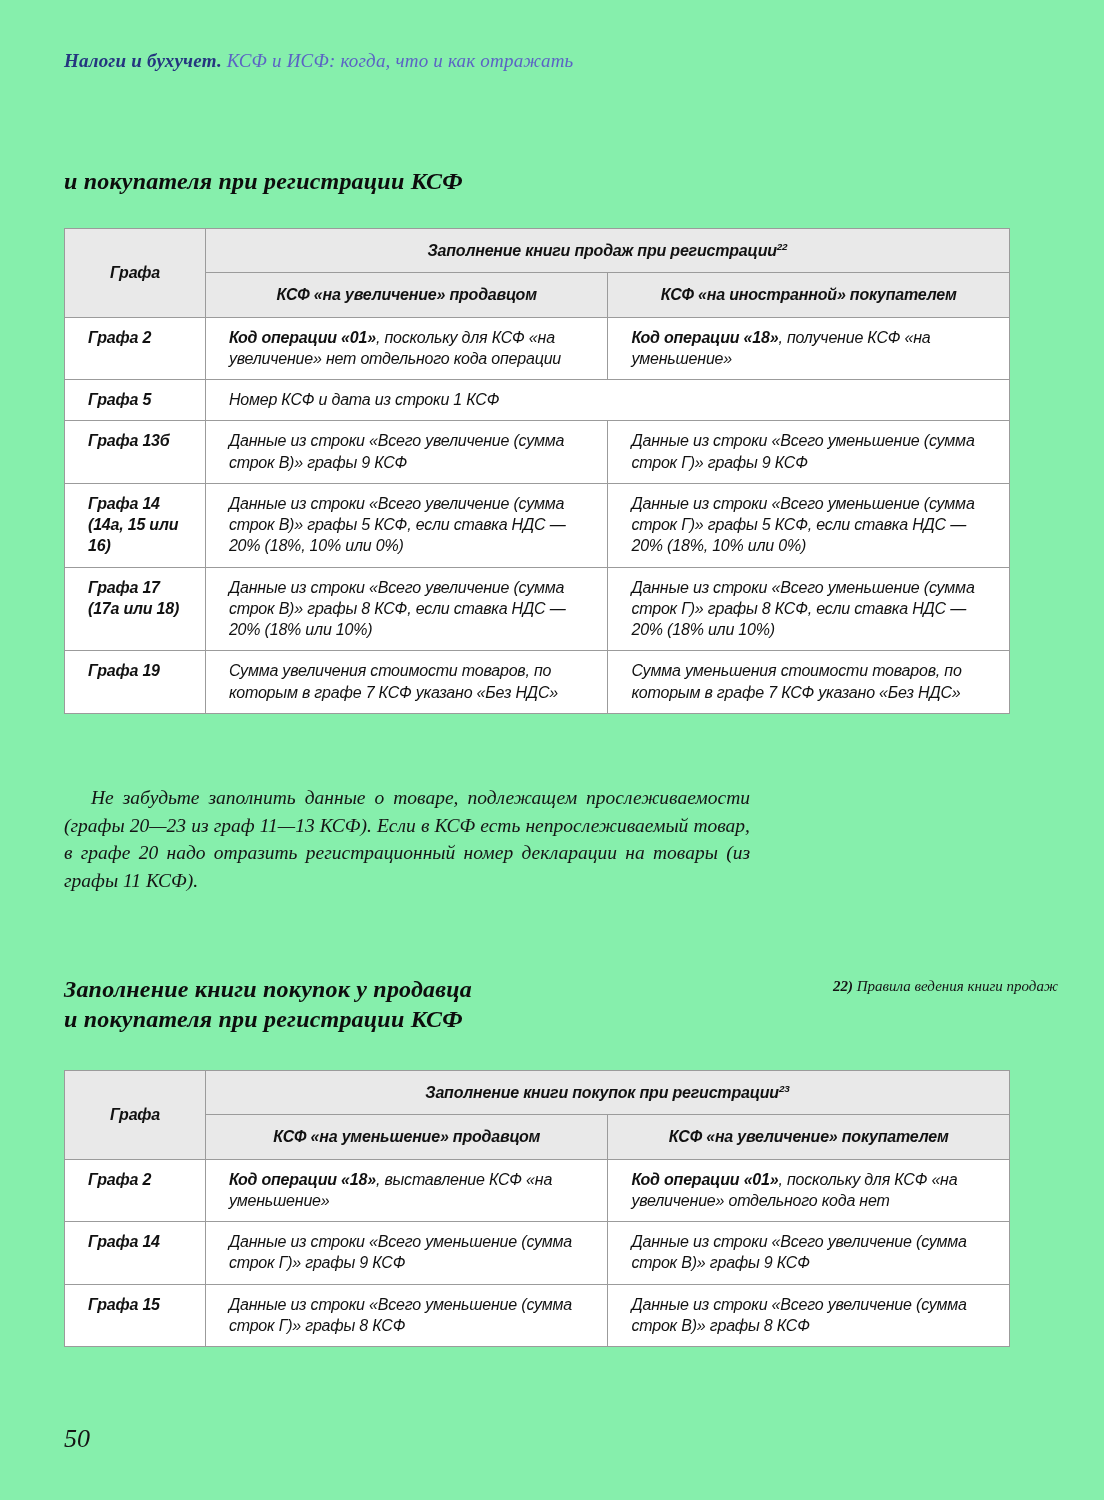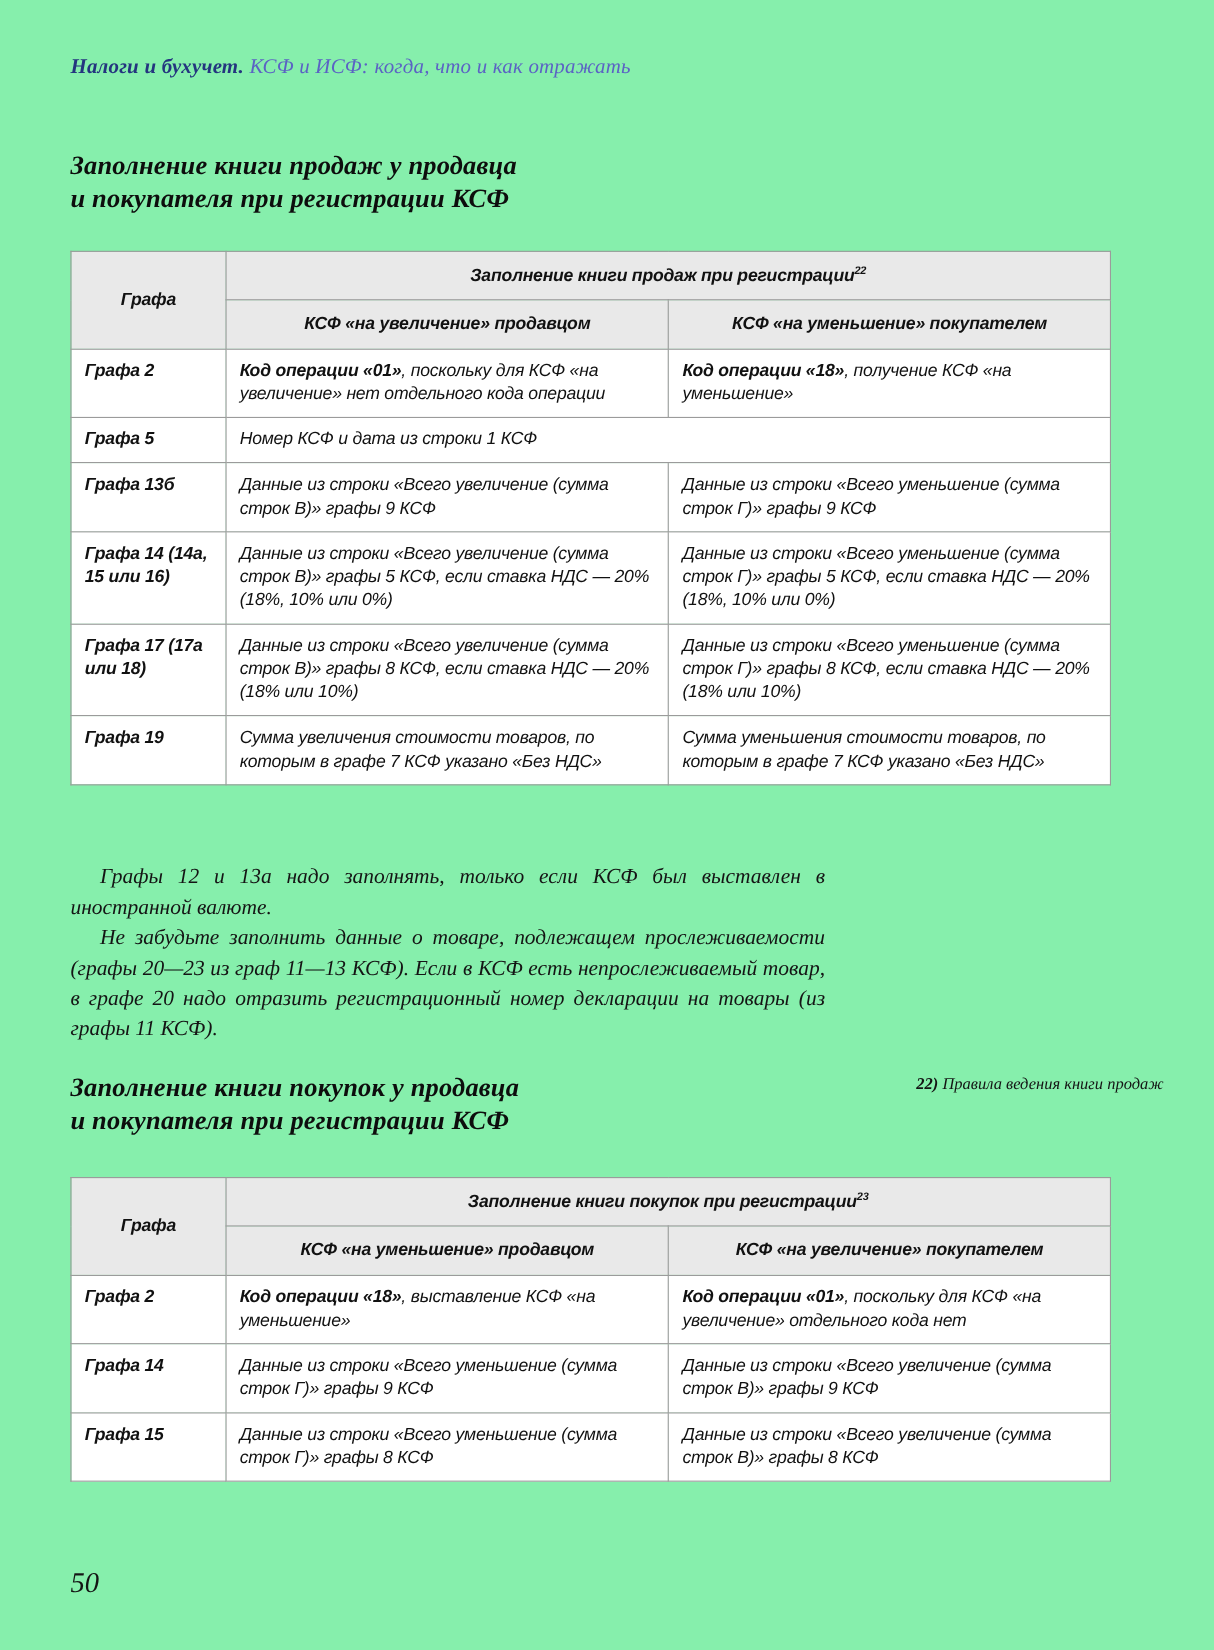--- a/index.html
+++ b/index.html
@@ -50,21 +50,21 @@
     font-family: "Liberation Sans", sans-serif;
     font-size: 16px;
     line-height: 1.33;
     letter-spacing: -0.2px;
     color: #111;
   }
   .tbl.t1 { top: 228px; }
   .tbl.t2 { top: 1070px; }
   .tbl td {
     border: 1px solid #9b9b9b;
-    padding: 9px 12px 10px 12px;
+    padding: 9px 12px 10px 23px;
     vertical-align: top;
     background: #ffffff;
   }
   .tbl tr.hd td {
     background: #e9e9e9;
     text-align: center;
     font-weight: bold;
     vertical-align: middle;
     padding: 11px 10px;
   }
@@ -110,36 +110,36 @@
 </head>
 <body>
 
 <div class="page">
 
   <div class="runhead">
     <span class="brand">Налоги и бухучет.</span>
     <span class="topic">КСФ и ИСФ: когда, что и как отражать</span>
   </div>
 
-  <h1 class="sec-title s1"><span>Заполнение книги продаж у продавца</span><br><span>и покупателя при регистрации КСФ</span></h1>
+  <h1 class="sec-title s1"><br><span>и покупателя при регистрации КСФ</span></h1>
 
   <table class="tbl t1">
     <colgroup>
         <col style="width:141px">
         <col style="width:403px">
         <col style="width:402px">
       </colgroup>
     <tbody>
       <tr class="hd">
         <td rowspan="2">Графа</td>
         <td colspan="2"><span>Заполнение книги продаж при регистрации</span><sup>22</sup></td>
       </tr>
       <tr class="hd">
         <td>КСФ «на увеличение» продавцом</td>
-        <td>КСФ «на уменьшение» покупателем</td>
+        <td>КСФ «на иностранной» покупателем</td>
       </tr>
       <tr>
         <td class="gcol">Графа 2</td>
         <td><b>Код операции «01»</b><span>, поскольку для КСФ «на увеличение» нет отдельного кода операции</span></td>
         <td><b>Код операции «18»</b><span>, получение КСФ «на уменьшение»</span></td>
       </tr>
       <tr>
         <td class="gcol">Графа 5</td>
         <td colspan="2">Номер КСФ и дата из строки 1 КСФ</td>
       </tr>
@@ -160,21 +160,20 @@
       </tr>
       <tr>
         <td class="gcol">Графа 19</td>
         <td>Сумма увеличения стоимости товаров, по которым в графе 7 КСФ указано «Без НДС»</td>
         <td>Сумма уменьшения стоимости товаров, по которым в графе 7 КСФ указано «Без НДС»</td>
       </tr>
     </tbody>
   </table>
 
   <div class="bodytext">
-    <p>Графы 12 и 13а надо заполнять, только если КСФ был выставлен в иностранной валюте.</p>
     <p>Не забудьте заполнить данные о товаре, подлежащем прослеживаемости (графы 20—23 из граф 11—13 КСФ). Если в КСФ есть непрослеживаемый товар, в графе 20 надо отразить регистрационный номер декларации на товары (из графы 11 КСФ).</p>
   </div>
 
   <h1 class="sec-title s2"><span>Заполнение книги покупок у продавца</span><br><span>и покупателя при регистрации КСФ</span></h1>
 
   <div class="footnotes">
     <div class="fn"><span class="fnum">22)</span><span> Правила ведения книги продаж</span></div>
   </div>
 
   <table class="tbl t2">

